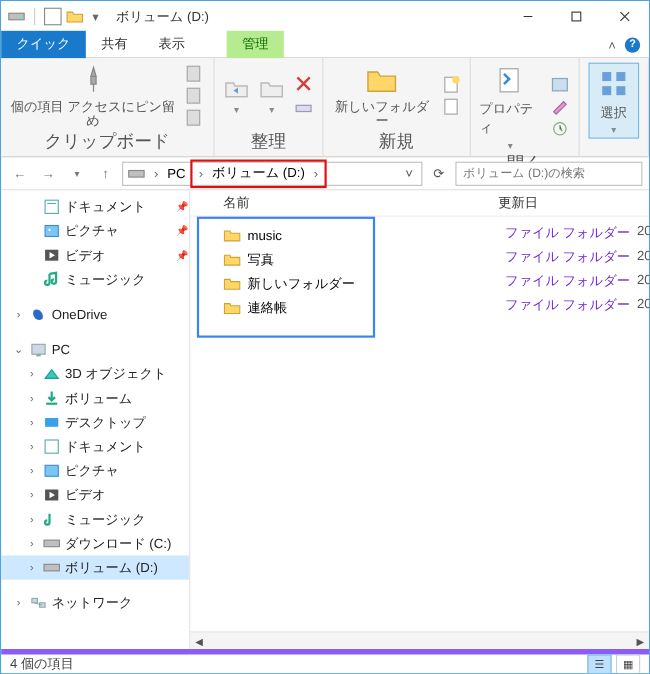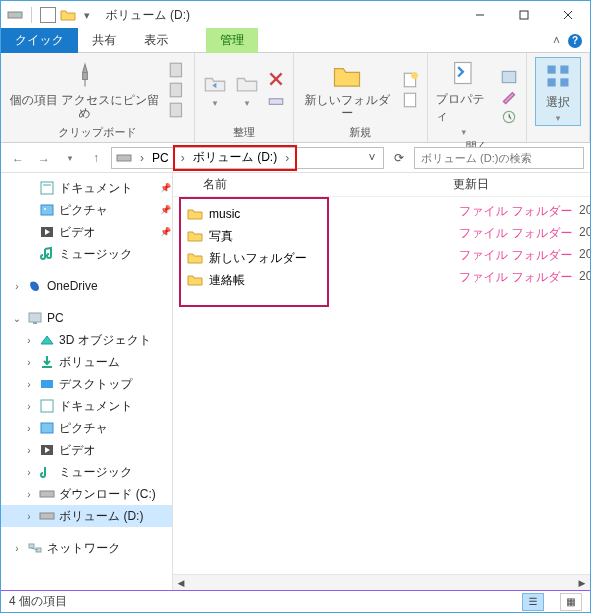--- a/index.html
+++ b/index.html
@@ -20,21 +20,21 @@
 .rtabs { display: flex; align-items: center; height: 24px; background: #fff; border-bottom: 1px solid #d0d0d0; }
 .rtab { padding: 4px 14px; font-size: 12px; color: #333; }
 .rtab.file { background: #1979ca; color: #fff; }
 .rtab.context { background: #B7EB8F; color: #0a6b0a; margin-left: 24px; }
 .rtabs .spacer { flex: 1; }
 .rtab-help { display: flex; gap: 8px; padding-right: 8px; align-items: center; }
 
 
 .ribbon { height: 90px; background: #f5f5f5; border-bottom: 1px solid #d0d0d0; display: flex; }
 .rgroup { border-right: 1px solid #ddd; display: flex; flex-direction: column; align-items: center; padding: 4px 8px 2px; }
-.rgroup-label { font-size: 11px; color: #555; padding-top: 2px; }
+.rgroup-label { font-size: 16px; color: #555; padding-top: 2px; }
 .rgroup-body { flex: 1; display: flex; align-items: center; gap: 8px; }
 .rbtn { display: flex; flex-direction: column; align-items: center; gap: 2px; font-size: 11px; color: #555; }
 .rbtn .ricon { width: 24px; height: 24px; display: flex; align-items: center; justify-content: center; }
 .rbtn.big .ricon { width: 32px; height: 32px; }
 .rmini { width: 18px; height: 18px; margin: 1px 0; }
 .rbtn.selected { border: 1px solid #7ab8e0; background: #d8ecf8; padding: 2px 6px; }
 
 
 .addr { height: 30px; display: flex; align-items: center; gap: 4px; padding: 0 6px; border-bottom: 1px solid #e0e0e0; }
 .nav-arrow { width: 22px; height: 22px; display:flex; align-items:center; justify-content:center; color:#777; }
@@ -57,33 +57,33 @@
 .tnode.sel { background: #cde8ff; }
 .ticon { width:16px; height:16px; flex-shrink:0; }
 
 
 .list { flex: 1; display: flex; flex-direction: column; }
 .cols { display:flex; height: 24px; align-items:center; border-bottom: 1px solid #eee; color:#333; }
 .col-name { width: 280px; padding-left: 30px; }
 .col-type { width: 120px; }
 .col-date { flex:1; }
 .rows-wrap { position: relative; flex:1; }
-.rows { border: 2px solid #be185d; width: 150px; margin-left: 6px; padding: 4px 0 14px; }
+.rows { border: 2px solid #3b82f6; width: 162px; margin-left: 6px; padding: 4px 16px 14px; }
 .row { display:flex; align-items:center; height: 22px; gap: 6px; padding-left: 6px; }
 .row-meta { position:absolute; display:flex; }
-.row-type { width: 120px; color:#ec4899; }
+.row-type { width: 120px; color:#6d28d9; }
 .row-date { color:#555; }
 .fico { width:16px; height:16px; }
 
 .hscroll { height: 16px; border-top:1px solid #e5e5e5; background:#f4f4f4; display:flex; align-items:center; }
 .hscroll .lbtn, .hscroll .rbtn2 { width:16px; text-align:center; font-size:9px; color:#555; }
 .hscroll .track { flex:1; height:10px; }
 
 
-.status { height: 22px; border-top: 1px solid #8b5cf6; display:flex; align-items:center; padding: 0 8px; font-size:11px; color:#444;gap:12px;}
+.status { height: 22px; border-top: 5px solid #8b5cf6; display:flex; align-items:center; padding: 0 8px; font-size:11px; color:#444;}
 .status .sp { flex:1; }
 .vbtn { width:22px; height:18px; border:1px solid #ccc; margin-left:4px; display:flex; align-items:center; justify-content:center; font-size:10px; }
 .vbtn.active { background:#bde0ff; border-color:#7ab8e0; }
 
 svg { display:block; }
 </style>
 </head>
 <body>
 
 <div class="titlebar">

